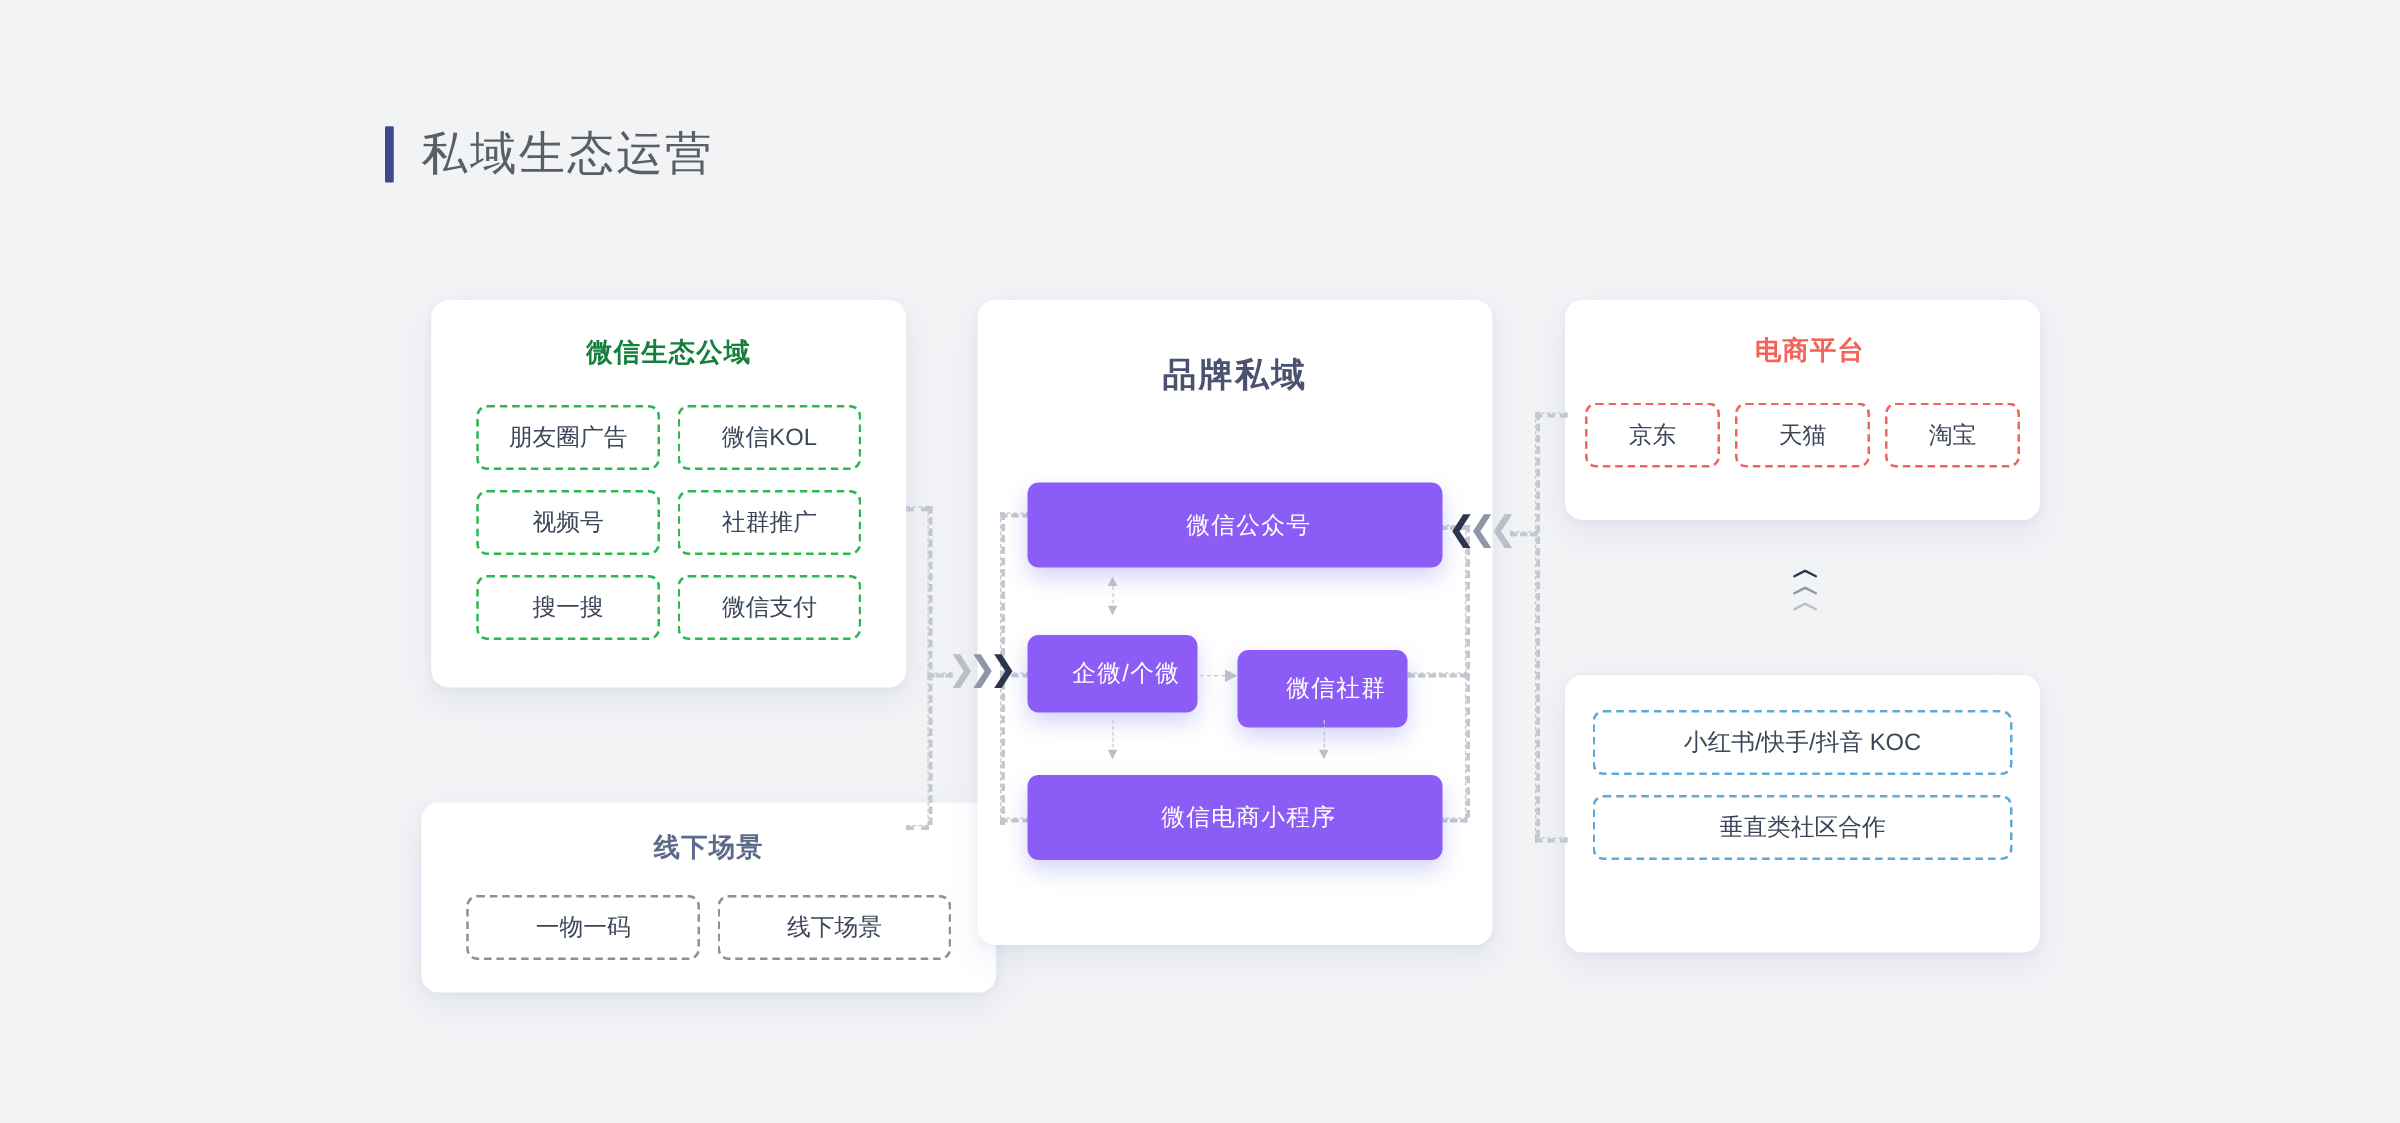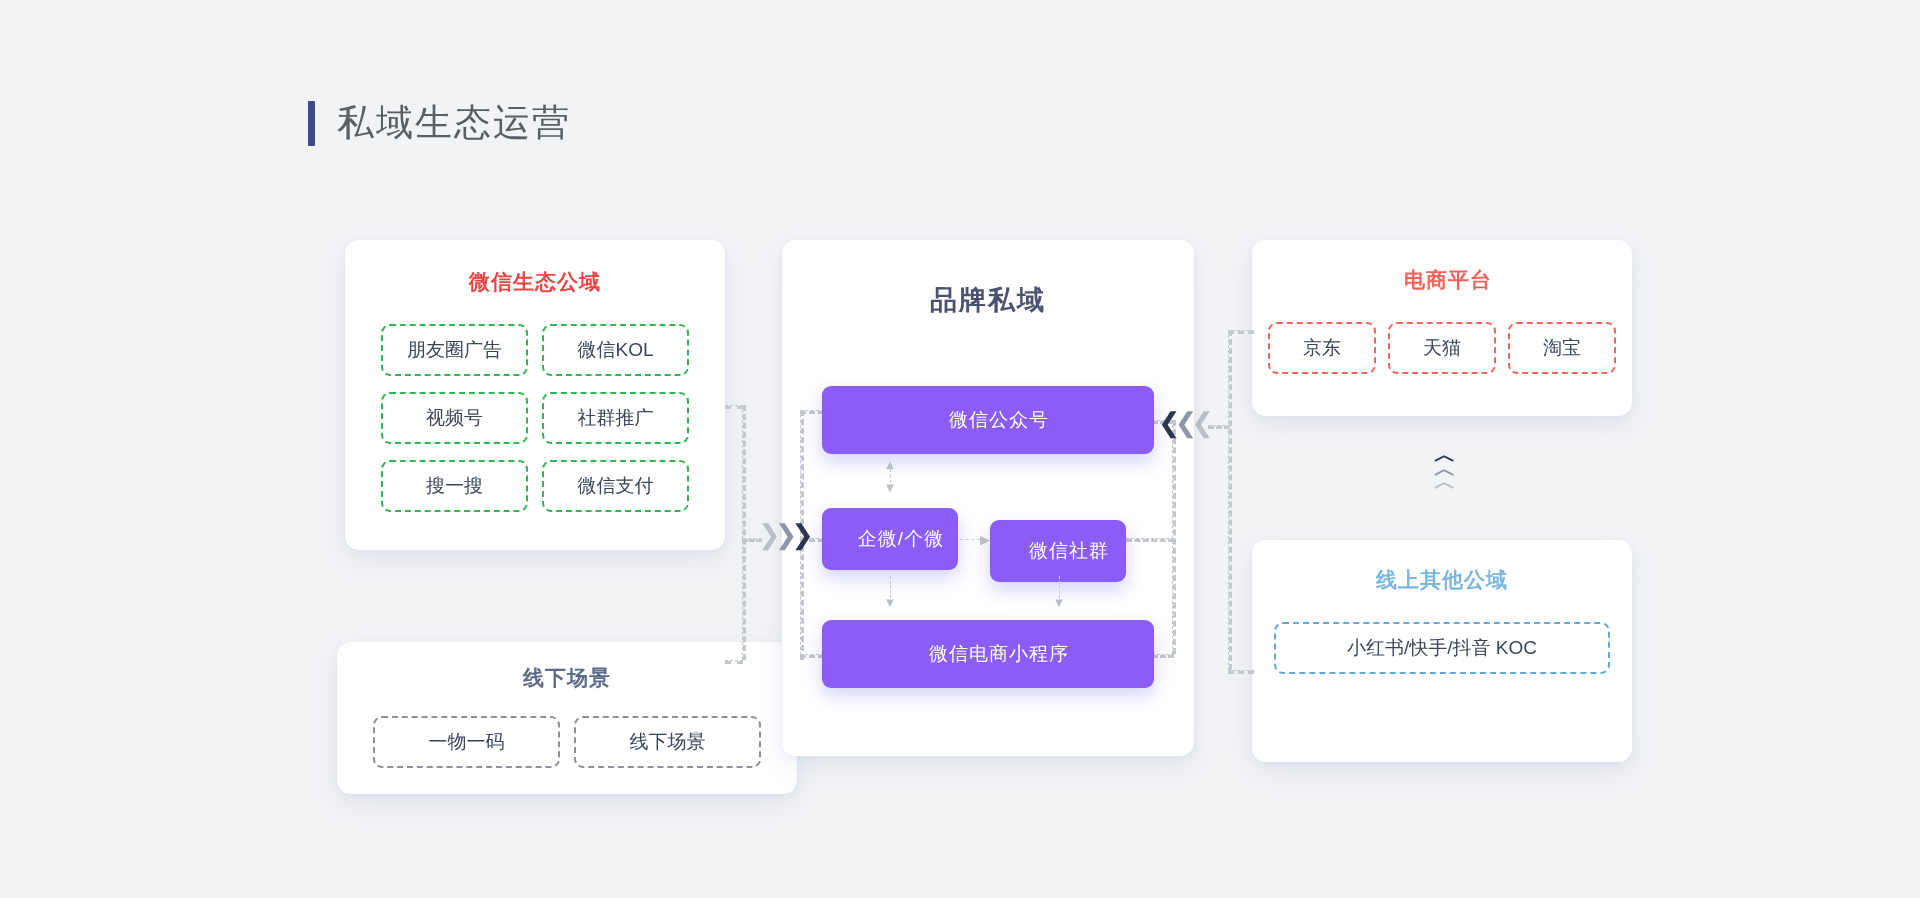--- a/index.html
+++ b/index.html
@@ -35,21 +35,21 @@
 
   
   #card-wechat  { left: 345px; top: 240px; width: 380px; height: 310px; }
   #card-offline { left: 337px; top: 610px; width: 460px; height: 152px; margin-top: 32px; }
   
   #card-brand   { left: 782px; top: 240px; width: 412px; height: 516px; }
   
   #card-ecom    { left: 1252px; top: 240px; width: 380px; height: 176px; }
   #card-online  { left: 1252px; top: 540px; width: 380px; height: 222px; }
 
-  .card-title.green  { color: #ef4444; }
+  .card-title.green  { color: #15803d; }
   .card-title.slate  { color: #5d6b8a; }
   .card-title.red    { color: #f4625a; margin-left: 12px; }
   .card-title.blue   { color: #7ab6df; }
 
   
   .tag-grid {
     display: grid;
     grid-template-columns: 1fr 1fr;
     gap: 16px 14px;
     padding: 0 36px;
@@ -194,23 +194,23 @@
   <div class="card" id="card-ecom">
     <div class="card-title red" style="margin-top:26px;">电商平台</div>
     <div style="display:grid; grid-template-columns:1fr 1fr 1fr; gap:12px; padding:0 16px; margin-top:28px;">
       <div class="tag red">京东</div>
       <div class="tag red">天猫</div>
       <div class="tag red">淘宝</div>
     </div>
   </div>
 
   <div class="card" id="card-online">
-    <div class="card-title blue" style="margin-top:26px;">线上其他公域</div>
     <div class="tag-col1" style="margin-top:28px;">
       <div class="tag blue">小红书/快手/抖音 KOC</div>
+      <div class="tag blue">垂直类社区合作</div>
     </div>
   </div>
 
   <div class="route dash-v" style="left:742px; top:405px; height:255px;"></div>
   <div class="route dash-h" style="left:725px; top:405px; width:18px;"></div>
   <div class="route dash-h" style="left:725px; top:660px; width:18px;"></div>
   <div class="route dash-h" style="left:742px; top:538px; width:20px;"></div>
 
   <div class="chev-row" style="left:758px; top:522px;">
     <span class="chev" style="color:#b9bec7;">❯</span>

